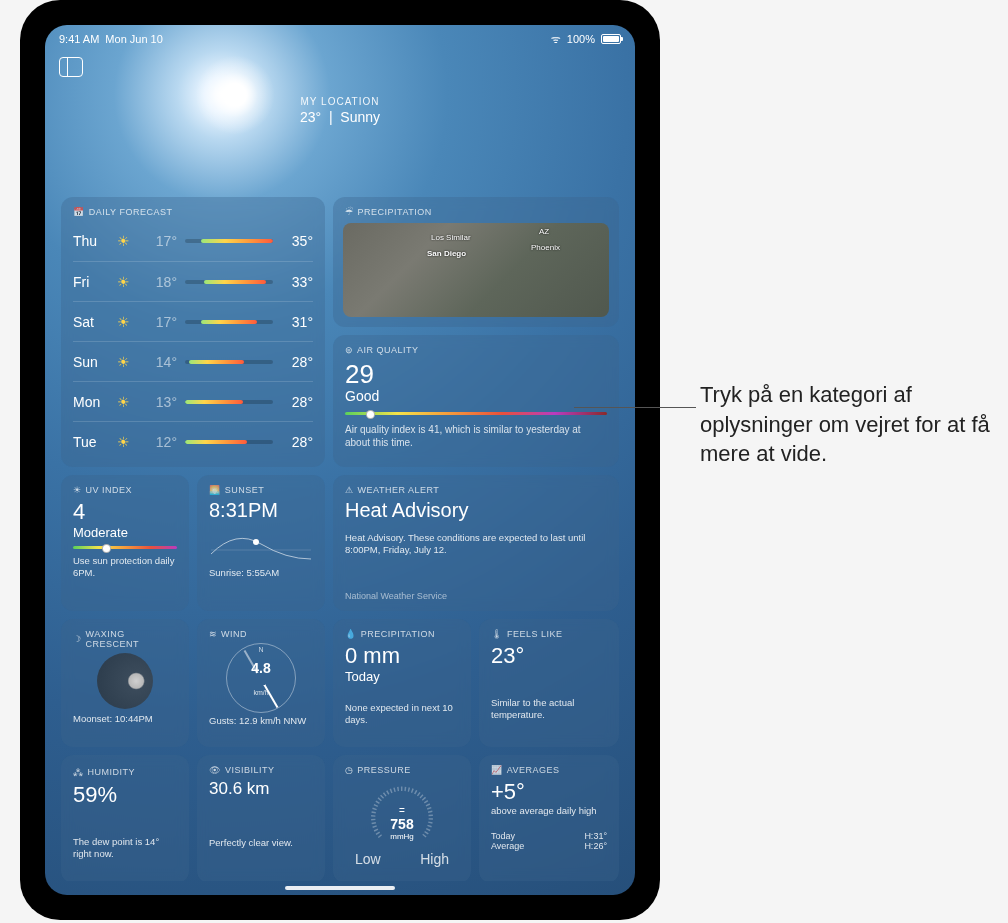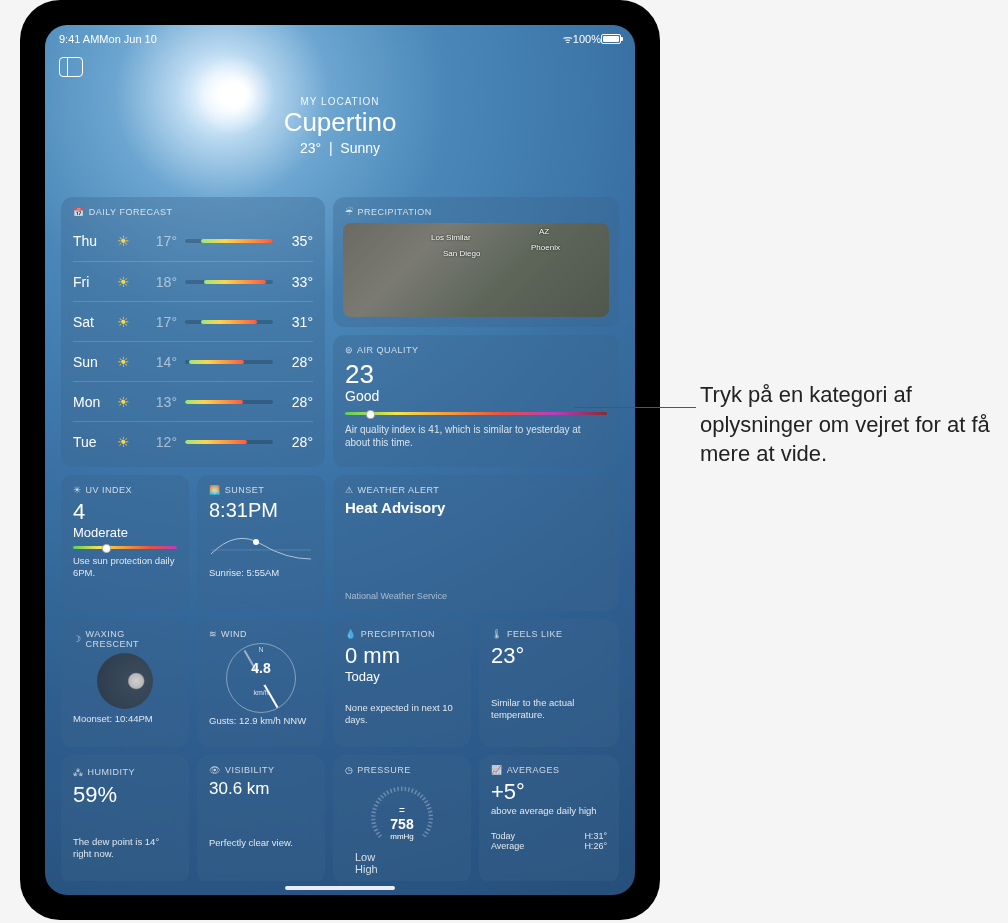--- a/index.html
+++ b/index.html
@@ -40,21 +40,21 @@
     pointer-events: none;
   }
   .statusbar {
     display: flex;
     justify-content: space-between;
     align-items: center;
     padding: 6px 14px 0 14px;
     font-size: 11px;
     font-weight: 500;
   }
-  .statusbar .left, .statusbar .right { display: flex; align-items: center; }
+  .statusbar .left, .statusbar .right { display: flex; gap: 6px; align-items: center; }
   .sidebar-btn {
     position: absolute;
     top: 32px; left: 14px;
     width: 24px; height: 20px;
     border: 1.5px solid #fff;
     border-radius: 4px;
     display: flex;
   }
   .sidebar-btn::before { content: ""; width: 7px; height: 100%; border-right: 1.5px solid #fff; }
   .header {
@@ -122,21 +122,21 @@
   
   .uv { left:0; top:278px; width:128px; height:136px; }
   .sunset { left:136px; top:278px; width:128px; height:136px; }
   .alert { left:272px; top:278px; right:0; height:136px; }
   .big-val { font-size: 22px; font-weight: 400; }
   .sub-val { font-size: 13px; }
   .tiny { font-size: 9.5px; opacity: 0.85; line-height: 1.3; }
   .uv .bar { height:3px; border-radius:2px; margin:6px 0; background: linear-gradient(90deg,#5bd15b,#f5e34a,#f59a3c,#e8503c,#b83cc0); position:relative;}
   .uv .bar::after{content:"";position:absolute;left:28%;top:-2px;width:7px;height:7px;background:#fff;border-radius:50%;border:1px solid rgba(0,0,0,0.3);}
   .sunset svg { width:100%; height:40px; margin-top:2px;}
-  .alert .title { font-size: 15px; font-weight: 700; margin-bottom: 10px; }
+  .alert .title { font-size: 20px; font-weight: 400; margin-bottom: 10px; }
   .alert .src { font-size: 9px; opacity: 0.55; position:absolute; bottom:10px; }
   
   .moon { left:0; top:422px; width:128px; height:128px; }
   .wind { left:136px; top:422px; width:128px; height:128px; }
   .precip2 { left:272px; top:422px; width:138px; height:128px; }
   .feels { left:418px; top:422px; right:0; height:128px; }
   .moon-disc { width:56px; height:56px; border-radius:50%; background: radial-gradient(circle at 70% 50%, #d0d0d0 0%, #b8b8b8 15%, #3a4a5a 18%, #2a3a4a 100%); margin:4px auto; }
   .compass { width:70px; height:70px; border:1px solid rgba(255,255,255,0.4); border-radius:50%; margin:2px auto; position:relative; display:flex; align-items:center; justify-content:center; flex-direction:column;gap:14px; }
   .compass .n { position:absolute; top:2px; font-size:7px; opacity:0.7;}
   .compass .arrow { position:absolute; width:2px; height:66px; background:linear-gradient(180deg,#fff 0%,#fff 40%,transparent 40%,transparent 60%,rgba(255,255,255,0.5) 60%); transform:rotate(150deg); top:2px;}
@@ -145,21 +145,21 @@
   
   .humidity { left:0; top:558px; width:128px; height:128px; }
   .visibility { left:136px; top:558px; width:128px; height:128px; }
   .pressure { left:272px; top:558px; width:138px; height:128px; }
   .averages { left:418px; top:558px; right:0; height:128px; }
   .gauge { width:72px;height:72px;margin:0 auto;position:relative;}
   .gauge svg{width:100%;height:100%;}
   .gauge .ctr{position:absolute;top:26px;left:0;right:0;text-align:center;font-size:8px;}
   .gauge .ctr .eq{font-size:10px;}
   .gauge .ctr .pv{font-size:14px;font-weight:600;}
-  .lowhigh{display:flex;justify-content:space-between;font-size:11px;opacity:0.8;padding:0 10px;flex-direction:column;}
+  .lowhigh{display:flex;justify-content:space-between;font-size:14px;opacity:0.8;padding:0 10px;}
   .avg-row{display:flex;justify-content:space-between;font-size:9px;opacity:0.85;}
   
   .callout {
     position: absolute;
     left: 700px;
     top: 380px;
     width: 290px;
     font-size: 22px;
     line-height: 1.35;
     color: #222;
@@ -201,21 +201,20 @@
               <span class="fill"></span>
             </span>
           </span>
       </div>
     </div>
 
     <div class="sidebar-btn"></div>
 
     <div class="header">
       <div class="loc-label">MY LOCATION</div>
-      <div class="city">Cupertino</div>
       <div class="cond">
         <span>23°</span> &nbsp;|&nbsp; <span>Sunny</span>
       </div>
     </div>
 
     <div class="grid">
 
       <div class="card forecast">
         <div class="card-title">
             <span class="ico">📅</span>
@@ -279,32 +278,32 @@
           </div>
       </div>
 
       <div class="card precip-map">
         <div class="card-title">
             <span class="ico">☔︎</span>
             <span>PRECIPITATION</span>
           </div>
         <div class="map" id="precip-map">
             <span class="map-label" style="left: 88px; top: 10px;">Los Similar</span>
-            <span class="map-label" style="left: 100px; top: 26px;">San Diego</span>
+            <span class="map-label" style="left: 84px; top: 26px; font-weight: bold;">San Diego</span>
             <span class="map-label" style="left: 196px; top: 4px;">AZ</span>
             <span class="map-label" style="left: 188px; top: 20px;">Phoenix</span>
           </div>
       </div>
 
       <div class="card aq">
         <div class="card-title">
             <span class="ico">⊜</span>
             <span>AIR QUALITY</span>
           </div>
-        <div class="big">23</div>
+        <div class="big">29</div>
         <div class="status">Good</div>
         <div class="bar"></div>
         <div class="desc">Air quality index is 41, which is similar to yesterday at about this time.</div>
       </div>
 
       <div class="card uv">
         <div class="card-title">
             <span class="ico">☀︎</span>
             <span>UV INDEX</span>
           </div>
@@ -327,20 +326,21 @@
         </svg>
         <div class="tiny">Sunrise: 5:55AM</div>
       </div>
 
       <div class="card alert">
         <div class="card-title">
             <span class="ico">⚠︎</span>
             <span>WEATHER ALERT</span>
           </div>
         <div class="title">Heat Advisory</div>
+        <div class="tiny">Heat Advisory. These conditions are expected to last until 8:00PM, Friday, July 12.</div>
         <div class="src">National Weather Service</div>
       </div>
 
       <div class="card moon">
         <div class="card-title">
             <span class="ico">☽</span>
             <span>WAXING CRESCENT</span>
           </div>
         <div class="moon-disc"></div>
         <div class="tiny">Moonset: 10:44PM</div>

